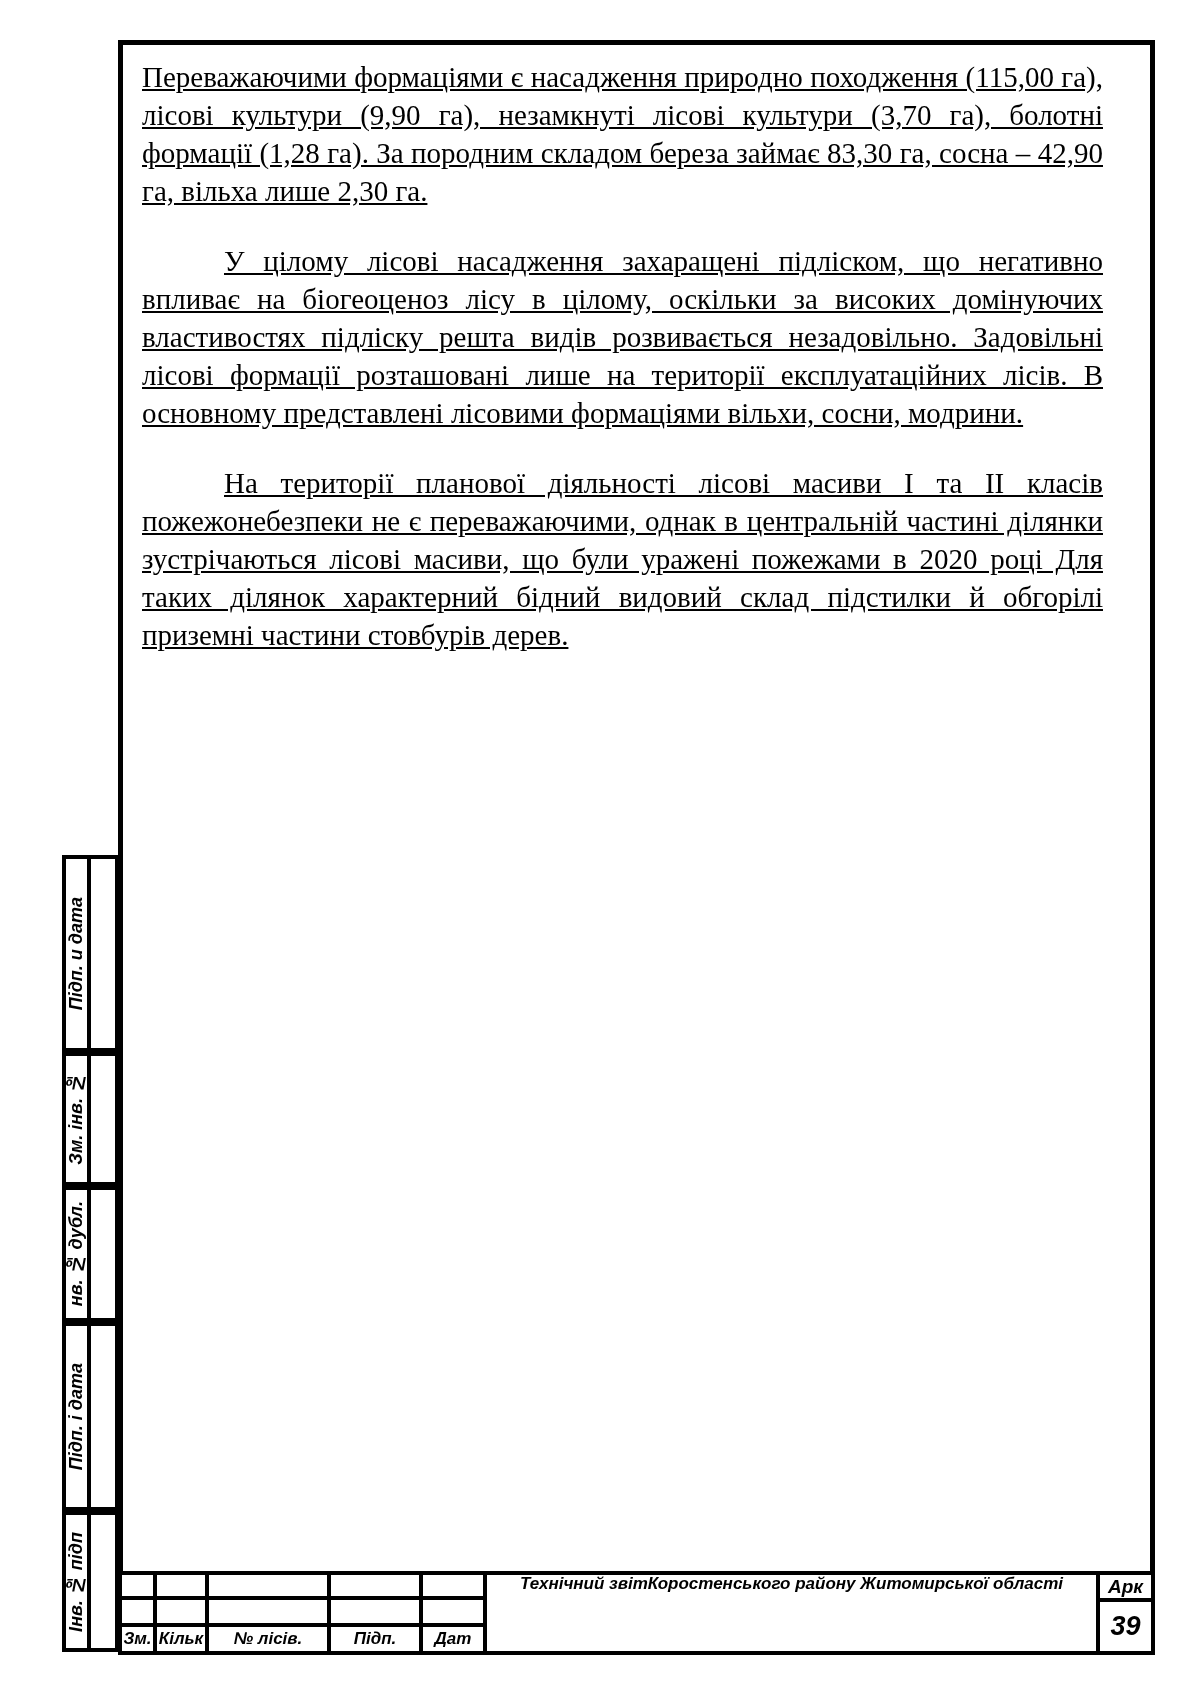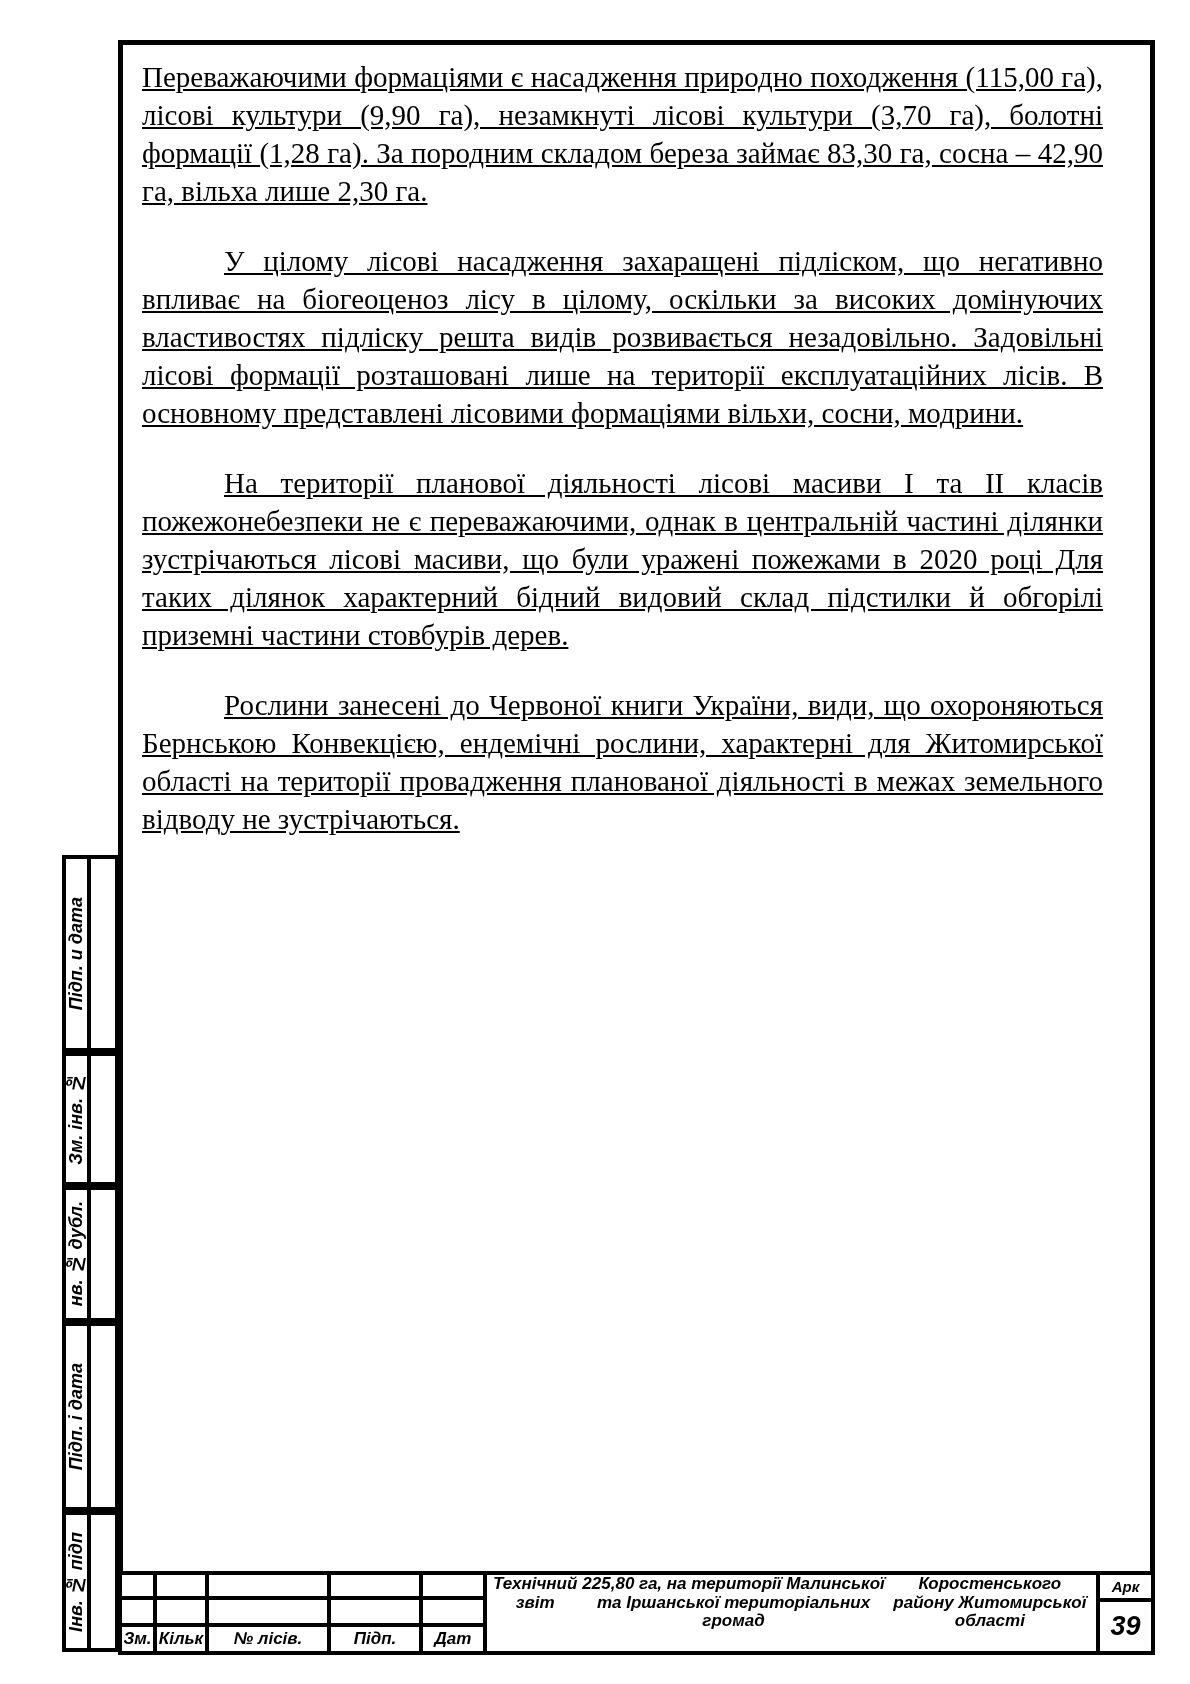--- a/index.html
+++ b/index.html
@@ -121,40 +121,39 @@
     display:flex;
     flex-direction:column;
   }
   .tb-sheet-label {
     height:23px;
     box-sizing:content-box;
     border-bottom:4px solid #000;
     display:flex;
     align-items:center;
     justify-content:center;
-    font-size:15px;
+    font-size:19px;
   }
   .tb-sheet-num {
     flex:1;
     display:flex;
     align-items:center;
     justify-content:center;
     font-size:27px;
   }
 </style>
 </head>
 <body>
 
 <div class="frame"></div>
 
 <div class="bodytext">
   <p>Переважаючими формаціями є насадження природно походження (115,00 га), лісові культури (9,90 га), незамкнуті лісові культури (3,70 га), болотні формації (1,28 га). За породним складом береза займає 83,30 га, сосна – 42,90 га, вільха лише 2,30 га.</p>
   <p class="indent">У цілому лісові насадження захаращені підліском, що негативно впливає на біогеоценоз лісу в цілому, оскільки за високих домінуючих властивостях підліску решта видів розвивається незадовільно. Задовільні лісові формації розташовані лише на території експлуатаційних лісів. В основному представлені лісовими формаціями вільхи, сосни, модрини.</p>
   <p class="indent">На території планової діяльності лісові масиви І та ІІ класів пожежонебезпеки не є переважаючими, однак в центральній частині ділянки зустрічаються лісові масиви, що були уражені пожежами в 2020 році Для таких ділянок характерний бідний видовий склад підстилки й обгорілі приземні частини стовбурів дерев.</p>
-  <p class="indent">Рослини занесені до Червоної книги України, види, що охороняються Бернською Конвекцією, ендемічні рослини, характерні для Житомирської області на території провадження планованої діяльності в межах земельного відводу не зустрічаються.</p>
 </div>
 
 <div class="sidebar">
   <div class="sb-section h197">
     <div class="sb-label">
       <span>Підп. и дата</span>
     </div>
     <div class="sb-empty"></div>
   </div>
   <div class="sb-section h134">
@@ -199,20 +198,19 @@
     <div class="tb-cell last-col"></div>
 
     <div class="tb-cell last-row">Зм.</div>
     <div class="tb-cell last-row">Кільк</div>
     <div class="tb-cell last-row">№ лісів.</div>
     <div class="tb-cell last-row">Підп.</div>
     <div class="tb-cell last-col last-row">Дат</div>
   </div>
   <div class="tb-title">
     <div>Технічний звіт</div>
-    <div>225,80 га, на території Малинської та Іршанської територіальних громад</div>
     <div>Коростенського району Житомирської області</div>
   </div>
   <div class="tb-sheet">
     <div class="tb-sheet-label">Арк</div>
     <div class="tb-sheet-num">39</div>
   </div>
 </div>
 
 </body></html>

